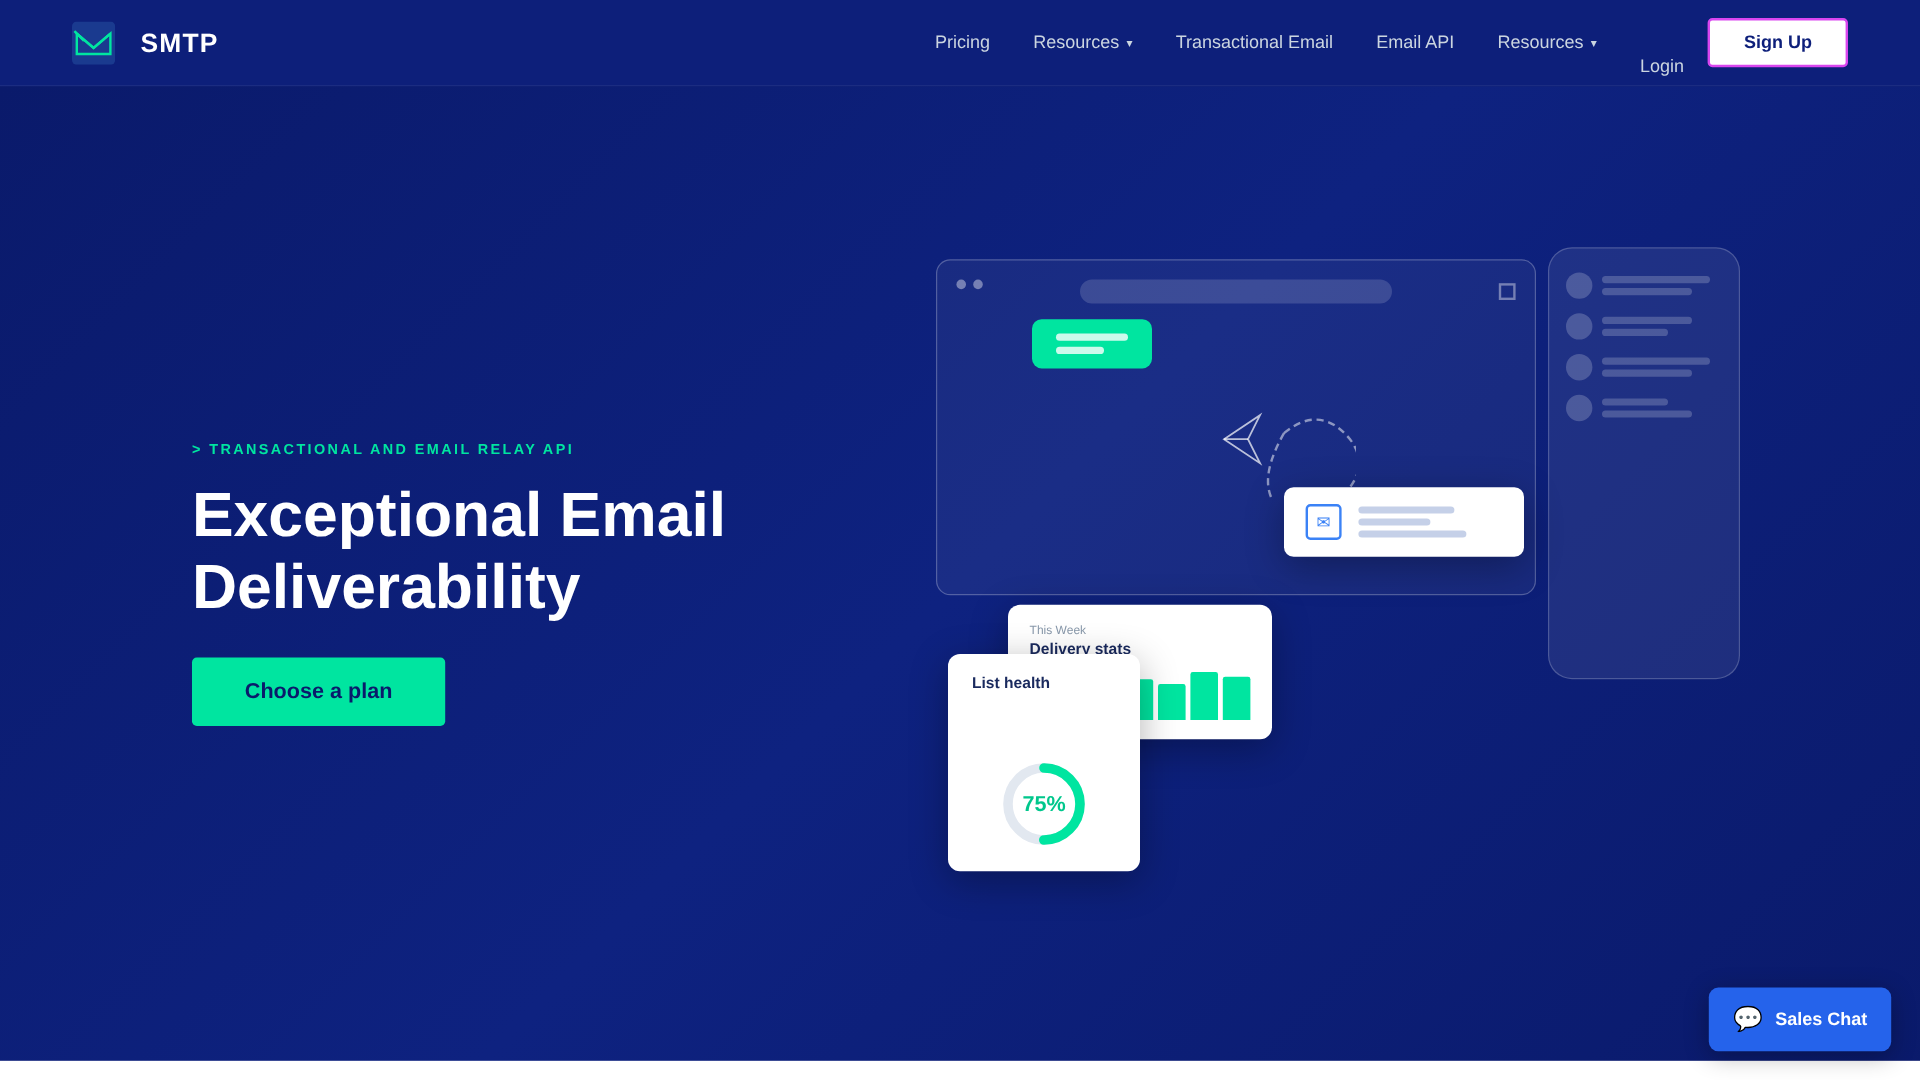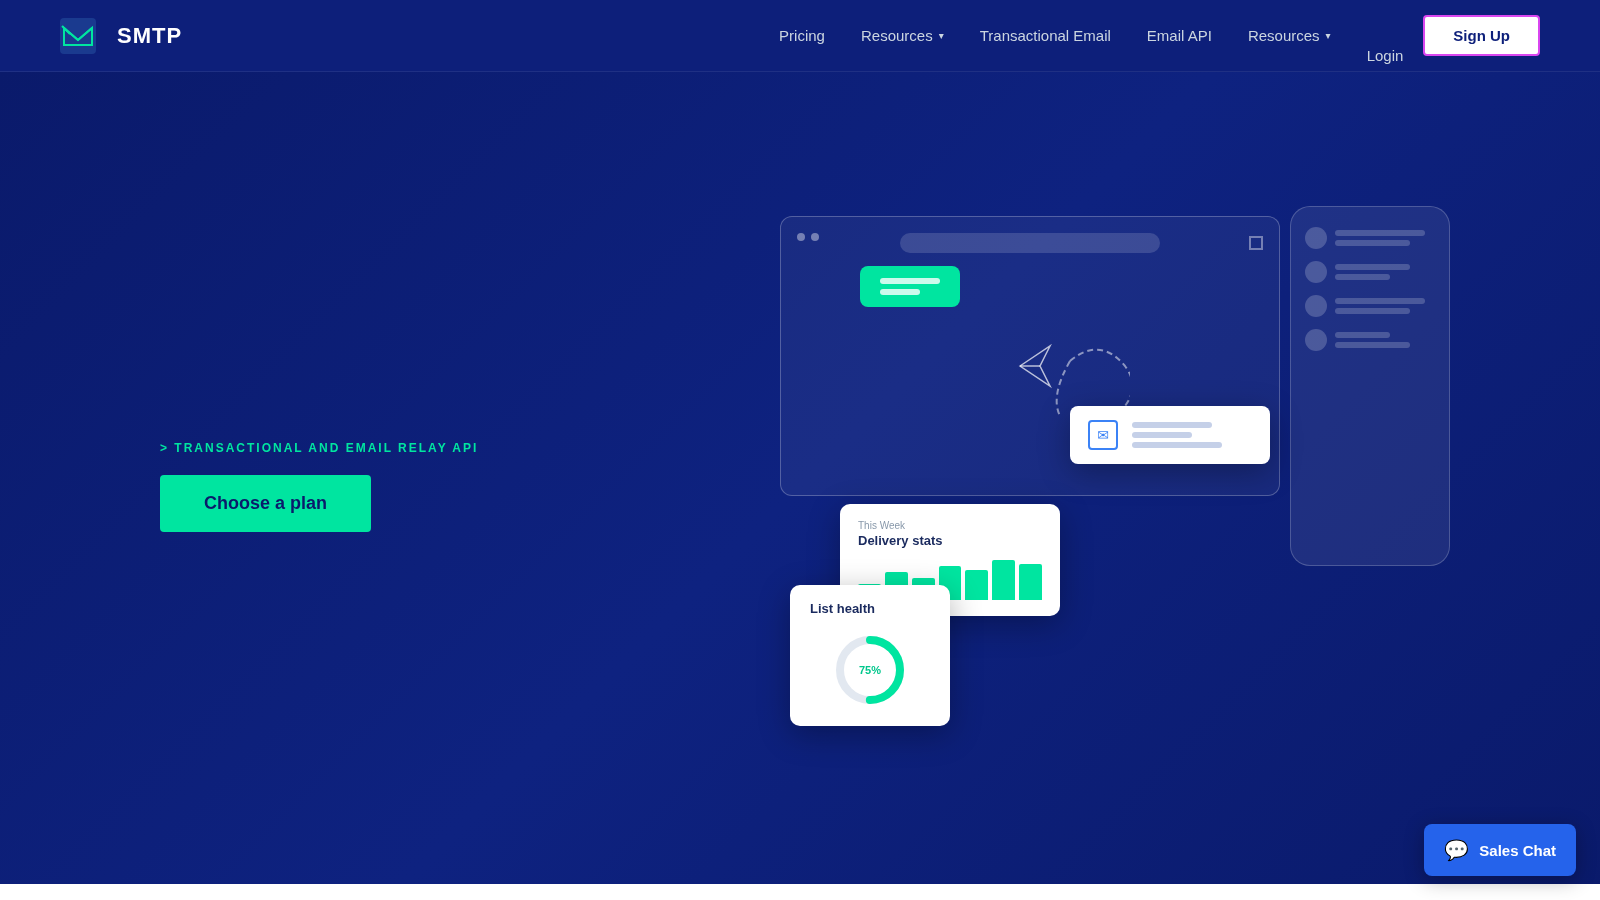--- a/index.html
+++ b/index.html
@@ -320,39 +320,40 @@
       bottom: 60px;
       left: 50px;
       background: #fff;
       border-radius: 10px;
       padding: 16px 20px;
       width: 160px;
       box-shadow: 0 8px 32px rgba(0,0,0,0.3);
       display: flex;
       flex-direction: column;
       align-items: center;
+      gap: 40px;
     }
     .list-health-title {
       font-size: 13px;
       font-weight: 600;
       color: #1a2a5e;
       margin-bottom: 14px;
       align-self: flex-start;
     }
     .donut-container {
       position: relative;
       width: 80px;
       height: 80px;
     }
     .donut-label {
       position: absolute;
       top: 50%;
       left: 50%;
       transform: translate(-50%, -50%);
-      font-size: 11px;
+      font-size: 18px;
       font-weight: 700;
       color: #00c78c;
     }
 
     
     .sales-chat-btn {
       position: fixed;
       bottom: 24px;
       right: 24px;
       background: #2563eb;
@@ -428,20 +429,21 @@
     </li>
   </ul>
 
   <a href="#" class="nav-login">Login</a>
   <a href="#" class="nav-signup">Sign Up</a>
 </nav>
 
 <section class="hero">
   <div class="hero-left">
     <p class="hero-tag">&gt; TRANSACTIONAL AND EMAIL RELAY API</p>
+    <h1 class="hero-title">Exceptional Email Deliverability</h1>
     <a href="#" class="hero-cta">Choose a plan</a>
   </div>
 
   <div class="hero-right">
 
     <div class="browser-mockup">
       <div style="display:flex; align-items:center; margin-bottom:10px;">
         <div class="browser-dots">
           <div class="browser-dot"></div>
           <div class="browser-dot"></div>

